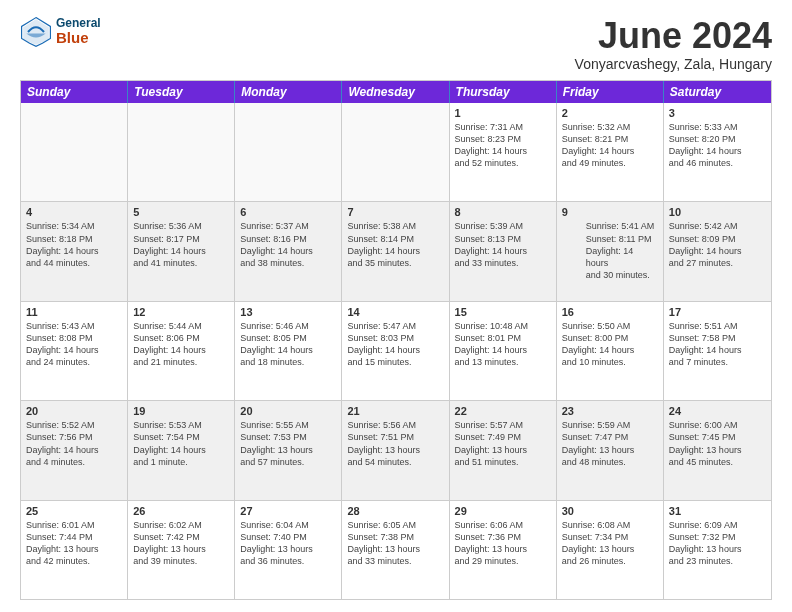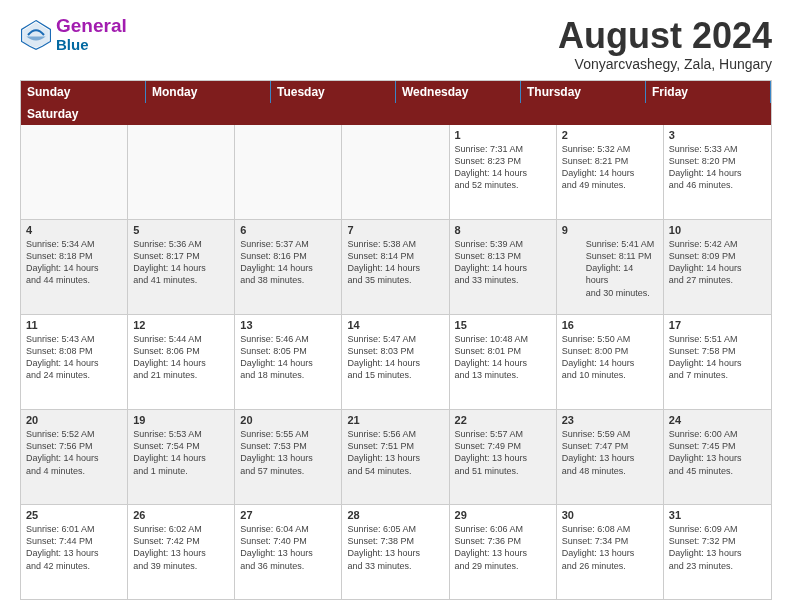--- a/index.html
+++ b/index.html
@@ -27,28 +27,28 @@
       display: flex;
       align-items: center;
       gap: 4px;
     }
     .logo-text {
       display: flex;
       flex-direction: column;
       line-height: 1.1;
     }
     .logo-general {
-      font-size: 19px;
-      font-weight: bold;
-      color: #a21caf;
+      font-size: 12px;
+      font-weight: bold;
+      color: #0c4a6e;
     }
     .logo-blue {
       font-size: 15px;
       font-weight: bold;
-      color: #0369a1;
+      color: #c2410c;
     }
     .logo-icon {
       width: 32px;
       height: 32px;
     }
     .title-area {
       text-align: right;
     }
     .main-title {
       font-size: 36px;
@@ -62,22 +62,23 @@
       font-weight: normal;
     }
     .calendar {
       flex: 1;
       display: flex;
       flex-direction: column;
       border: 1px solid #ccc;
     }
     .calendar-header {
       display: grid;
-      grid-template-columns: repeat(6, 1fr);
-      background: #7f1d1d;
+      grid-template-columns: repeat(7, 1fr);
+      background: #6d28d9;
+      font-style: italic;
     }
     .cal-header-cell {
       color: #fff;
       font-size: 12px;
       font-weight: bold;
       padding: 4px 6px;
       border-right: 1px solid #3a85c5;
       text-align: left;
     }
     .cal-header-cell:last-child { border-right: none; }
@@ -129,30 +130,30 @@
         <polygon points="20,2 38,13 38,28 28,34 20,38 12,34 2,28 2,13" fill="none" stroke="#1a6bb5" stroke-width="1.5"></polygon>
         <path d="M10,20 Q20,8 30,20" fill="none" stroke="#1a6bb5" stroke-width="2.5"></path>
         <path d="M8,22 Q20,32 32,22" fill="#1a6bb5" opacity="0.5"></path>
       </svg>
       <div class="logo-text">
         <span class="logo-general">General</span>
         <span class="logo-blue">Blue</span>
       </div>
     </div>
     <div class="title-area">
-      <div class="main-title">August 2024</div>
+      <div class="main-title">June 2024</div>
       <div class="subtitle">Vonyarcvashegy, Zala, Hungary</div>
     </div>
   </div>
 
   <div class="calendar">
     <div class="calendar-header">
     <div class="cal-header-cell">Sunday</div>
+        <div class="cal-header-cell">Tuesday</div>
         <div class="cal-header-cell">Monday</div>
-        <div class="cal-header-cell">Tuesday</div>
         <div class="cal-header-cell">Wednesday</div>
         <div class="cal-header-cell">Thursday</div>
         <div class="cal-header-cell">Friday</div>
         <div class="cal-header-cell">Saturday</div>
       </div>
     <div class="calendar-body">
     <div class="cal-row">
           <div class="cal-cell empty"></div>
           <div class="cal-cell empty"></div>
           <div class="cal-cell empty"></div>

